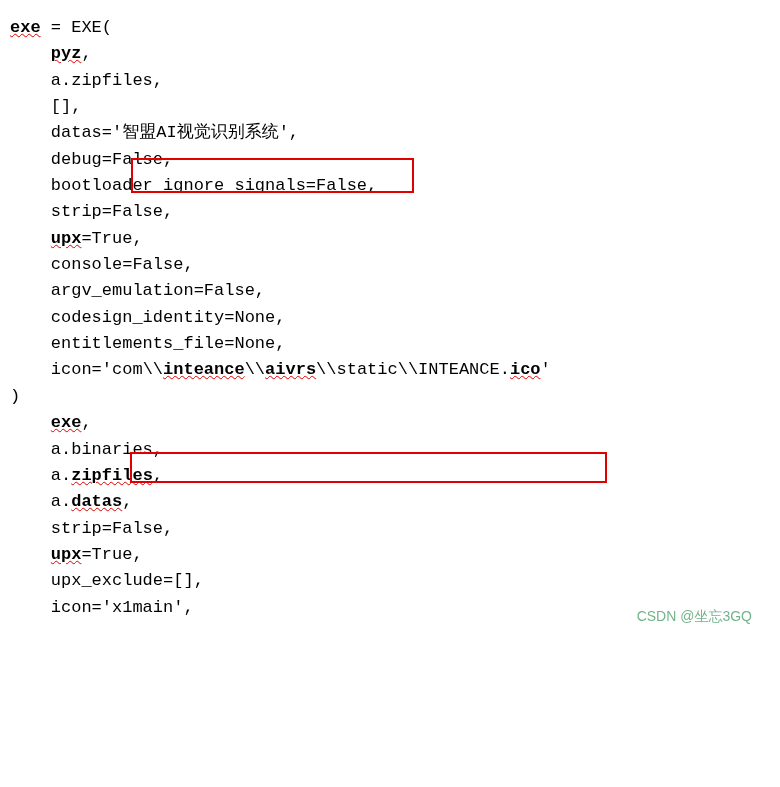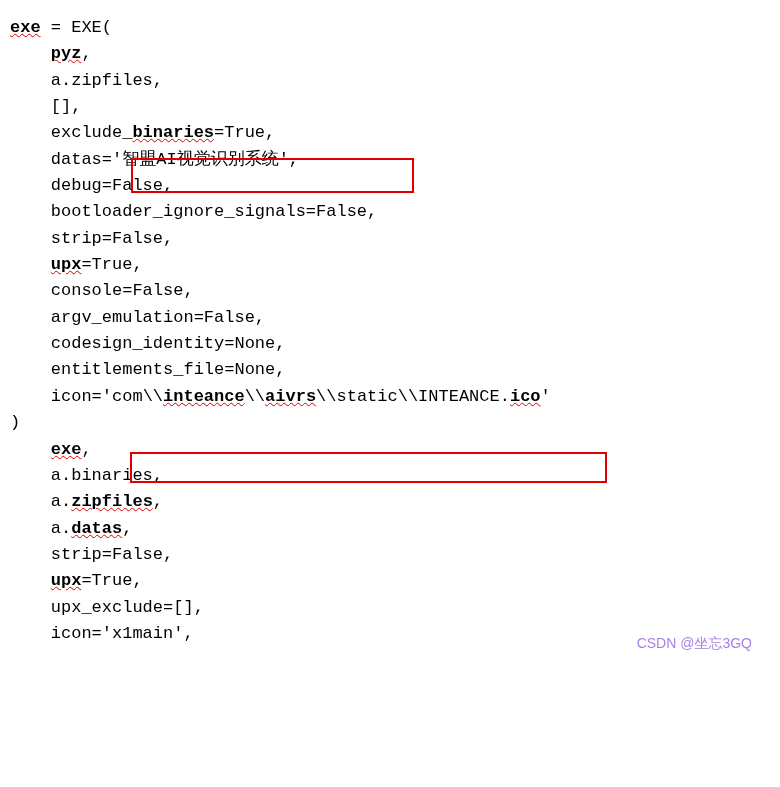--- a/index.html
+++ b/index.html
@@ -37,37 +37,36 @@
       top: 452px;
       left: 130px;
       width: 477px;
       height: 31px;
       pointer-events: none;
     }
     .watermark {
       position: absolute;
       right: 28px;
       bottom: 8px;
-      color: #6d28d9;
+      color: #15803d;
       font-family: Arial, sans-serif;
       font-size: 14px;
       opacity: 0.6;
       pointer-events: none;
       margin-top: 29px;
     }
   </style>
 </head>
 <body>
 
 <div>
 <div class="code-line"><span class="red-underline">exe</span><span> = EXE(</span></div>
 <div class="code-line"><span>    </span><span class="red-underline">pyz</span><span>,</span></div>
 <div class="code-line">    a.zipfiles,</div>
 <div class="code-line">    [],</div>
-<div class="code-line"><span>    exclude_</span><span class="red-underline">binaries</span><span>=True,</span></div>
 <div class="code-line"><span>    datas=</span><span>'智盟AI视觉识别系统',</span></div>
 <div class="code-line">    debug=False,</div>
 <div class="code-line">    bootloader_ignore_signals=False,</div>
 <div class="code-line">    strip=False,</div>
 <div class="code-line"><span>    </span><span class="red-underline">upx</span><span>=True,</span></div>
 <div class="code-line">    console=False,</div>
 <div class="code-line">    argv_emulation=False,</div>
 <div class="code-line">    codesign_identity=None,</div>
 <div class="code-line">    entitlements_file=None,</div>
 <div class="code-line"><span>    icon=</span><span>'com\\</span><span class="red-underline">inteance</span><span>\\</span><span class="red-underline">aivrs</span><span>\\static\\INTEANCE.</span><span class="red-underline">ico</span><span>'</span></div>

